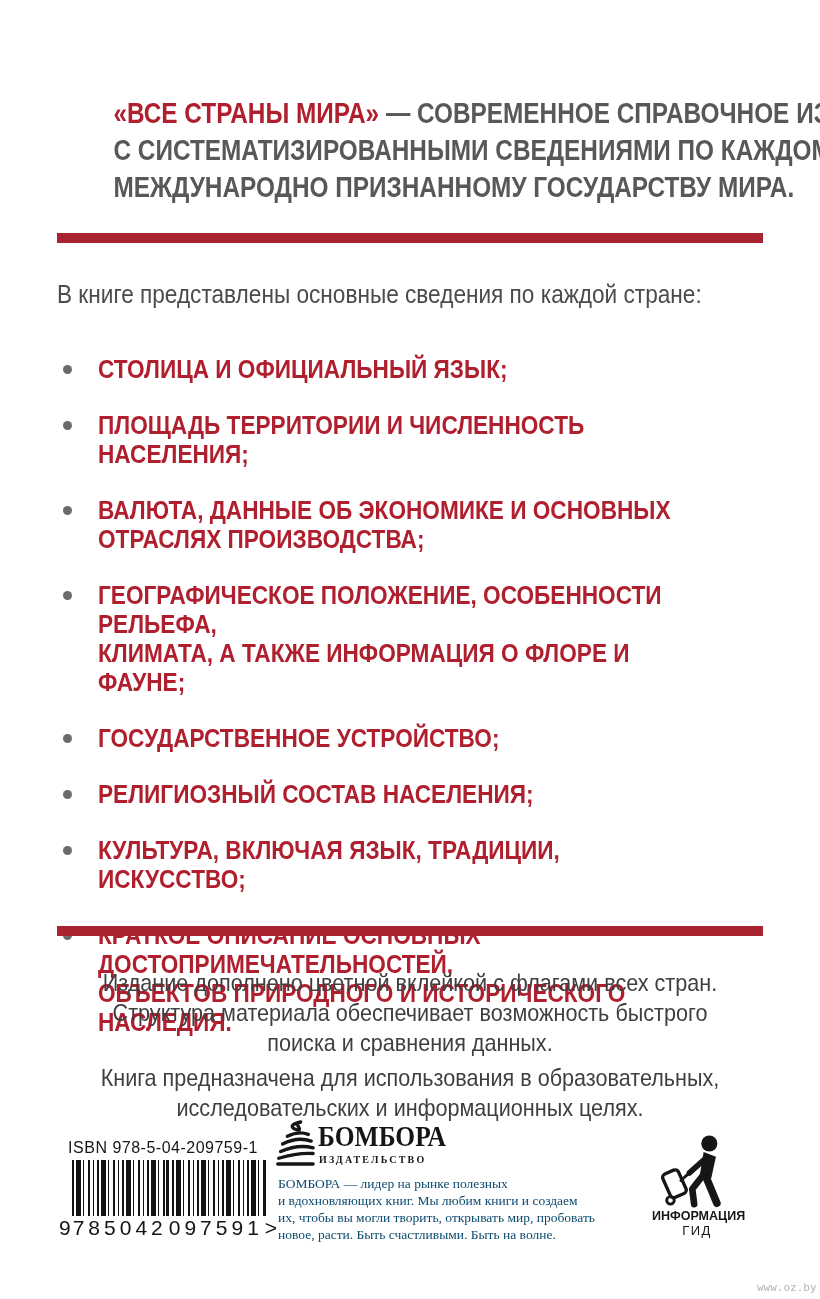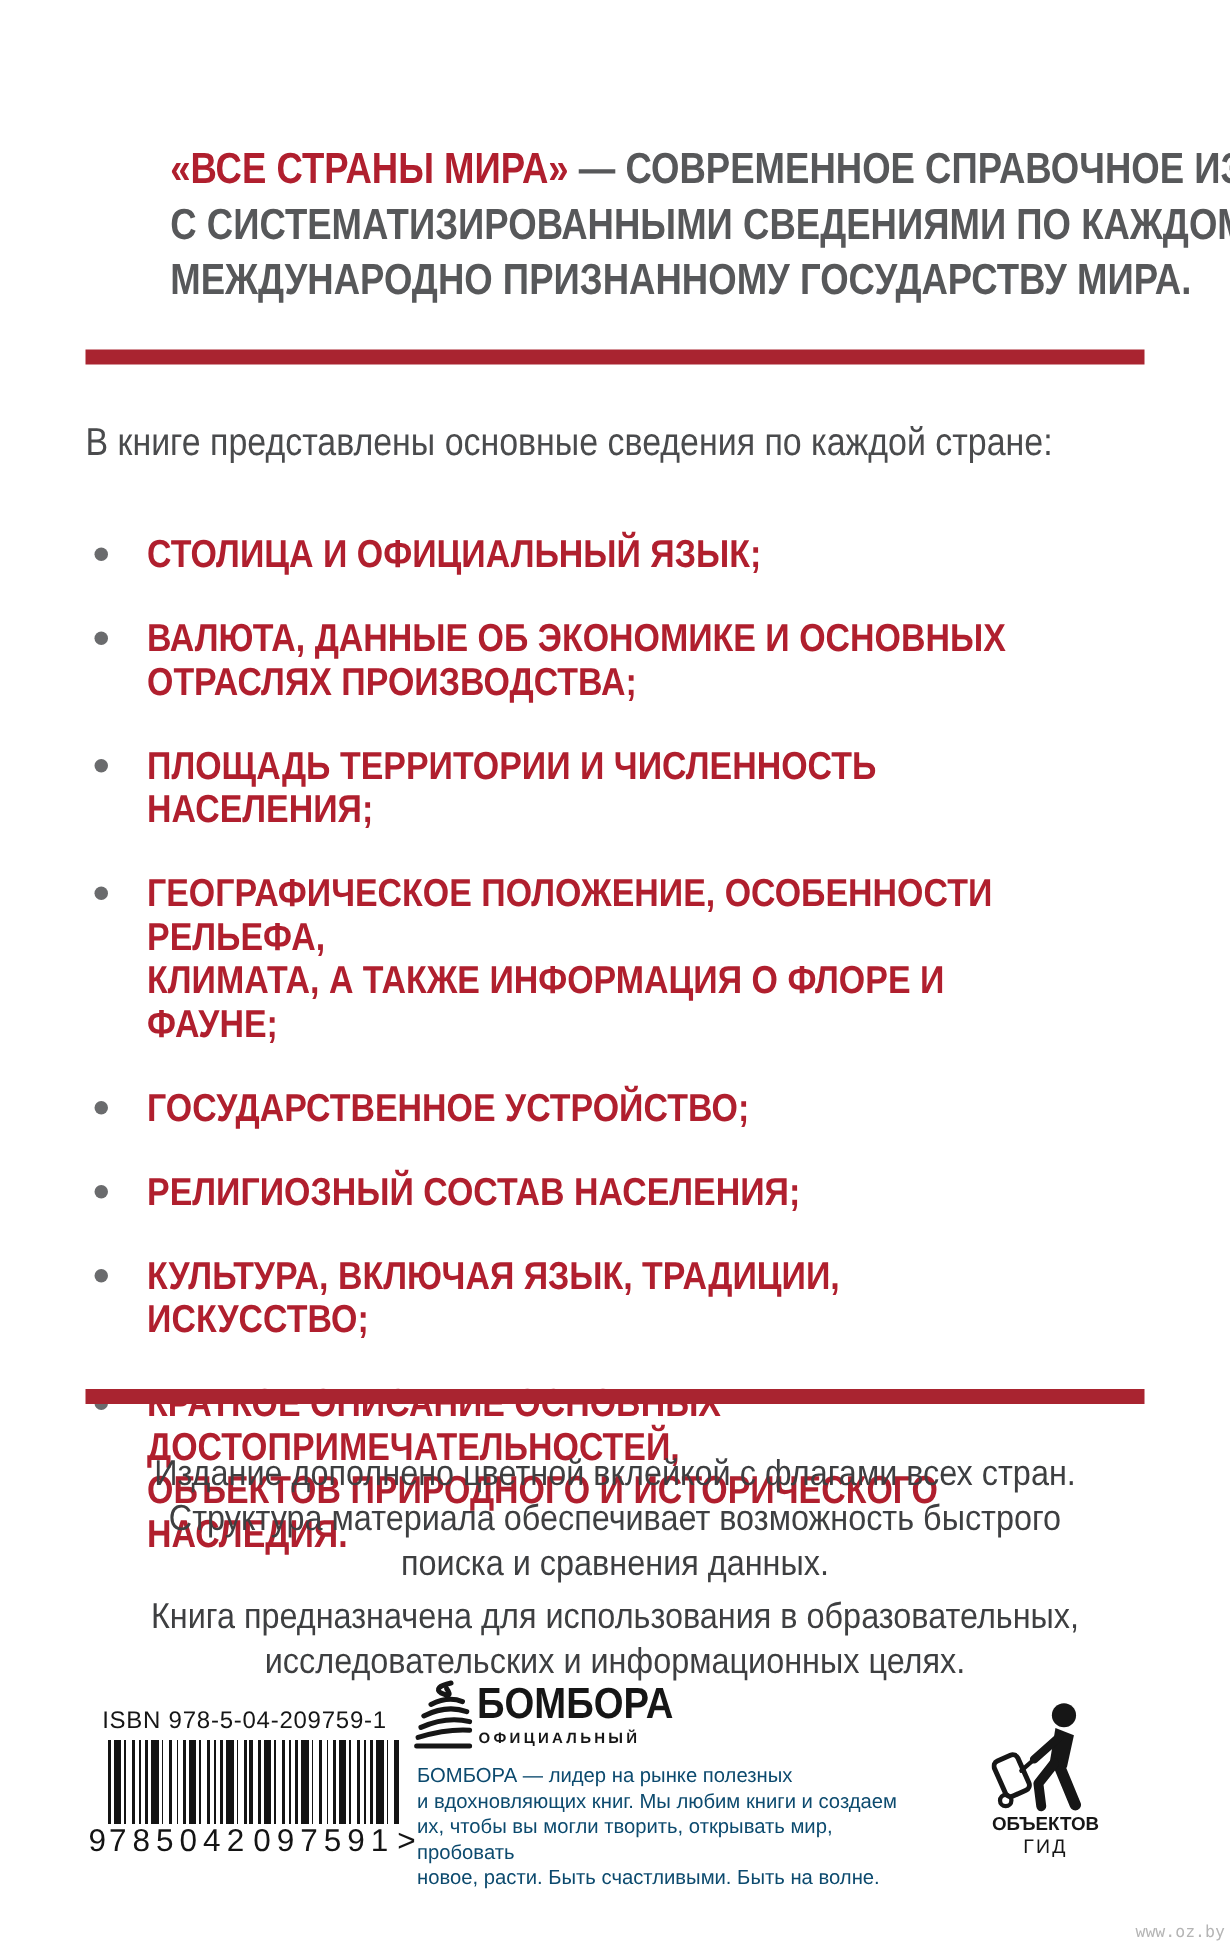--- a/index.html
+++ b/index.html
@@ -53,21 +53,21 @@
             #141414 11px 12px, #ffffff 12px 16px, #141414 16px 18px, #ffffff 18px 21px,
             #141414 21px 22px, #ffffff 22px 25px); }
   .guard { position:absolute; top:0; width:2px; height:71px; background:#141414; z-index:1; }
   .guard-l { left:14px; } .guard-m { left:108px; } .guard-r { right:2px; }
   .bc-digits { position:absolute; left:0; top:56px; width:100%; display:flex;
                justify-content:space-between; font-size:21px; color:#141414; }
   .bc-digits span { position:relative; z-index:2; background:#ffffff; padding:0 1px; }
   .bc-grp { letter-spacing:4px; }
 
   
-  .publisher { position:absolute; left:273px; top:1117px; width:345px; height:145px; }
+  .publisher { position:absolute; left:273px; top:1117px; width:345px; height:145px;font-family:Liberation Serif, serif; }
   .pub-icon  { position:absolute; left:0; top:2px; }
   .pub-name  { position:absolute; left:45px; top:4px; font-size:29px; line-height:30px;
                font-weight:700; color:var(--ink, #161616);
                transform:scaleX(.88); transform-origin:0 0; white-space:nowrap; }
   .pub-sub   { position:absolute; left:46px; top:37px; font-size:10px; font-weight:700;
                letter-spacing:2.2px; color:var(--ink, #161616); }
   .pub-desc  { position:absolute; left:5px; top:58px; width:345px; font-size:13.5px;
                line-height:17px; color:#0c4a6e; white-space:pre-line; }
 
   
@@ -92,23 +92,23 @@
     <div class="h-line">С СИСТЕМАТИЗИРОВАННЫМИ СВЕДЕНИЯМИ ПО КАЖДОМУ</div>
     <div class="h-line">МЕЖДУНАРОДНО ПРИЗНАННОМУ ГОСУДАРСТВУ МИРА.</div>
   </header>
 
   <div class="rule rule-top"></div>
 
   <div class="intro">В книге представлены основные сведения по каждой стране:</div>
 
   <ul class="features">
     <li><span class="bullet"></span><span class="li-text">СТОЛИЦА И ОФИЦИАЛЬНЫЙ ЯЗЫК;</span></li>
+    <li><span class="bullet"></span><span class="li-text">ПЛОЩАДЬ ТЕРРИТОРИИ И ЧИСЛЕННОСТЬ НАСЕЛЕНИЯ;</span></li>
     <li><span class="bullet"></span><span class="li-text">ВАЛЮТА, ДАННЫЕ ОБ ЭКОНОМИКЕ И ОСНОВНЫХ
 ОТРАСЛЯХ ПРОИЗВОДСТВА;</span></li>
-    <li><span class="bullet"></span><span class="li-text">ПЛОЩАДЬ ТЕРРИТОРИИ И ЧИСЛЕННОСТЬ НАСЕЛЕНИЯ;</span></li>
     <li><span class="bullet"></span><span class="li-text">ГЕОГРАФИЧЕСКОЕ ПОЛОЖЕНИЕ, ОСОБЕННОСТИ РЕЛЬЕФА,
 КЛИМАТА, А ТАКЖЕ ИНФОРМАЦИЯ О ФЛОРЕ И ФАУНЕ;</span></li>
     <li><span class="bullet"></span><span class="li-text">ГОСУДАРСТВЕННОЕ УСТРОЙСТВО;</span></li>
     <li><span class="bullet"></span><span class="li-text">РЕЛИГИОЗНЫЙ СОСТАВ НАСЕЛЕНИЯ;</span></li>
     <li><span class="bullet"></span><span class="li-text">КУЛЬТУРА, ВКЛЮЧАЯ ЯЗЫК, ТРАДИЦИИ, ИСКУССТВО;</span></li>
     <li><span class="bullet"></span><span class="li-text">КРАТКОЕ ОПИСАНИЕ ОСНОВНЫХ ДОСТОПРИМЕЧАТЕЛЬНОСТЕЙ,
 ОБЪЕКТОВ ПРИРОДНОГО И ИСТОРИЧЕСКОГО НАСЛЕДИЯ.</span></li>
   </ul>
 
   <div class="rule rule-bottom"></div>
@@ -137,37 +137,37 @@
   <div class="publisher">
     <svg class="pub-icon" width="42" height="48" viewBox="0 0 44 50" fill="none" stroke="#161616" stroke-width="3.5" stroke-linecap="round">
       <path d="M29 3 q-13 3 -7 7 q9 4 4 -3"></path>
       <path d="M15 18 q12 -6 22 -2"></path>
       <path d="M10 26 q16 -8 30 -3"></path>
       <path d="M8 34 q18 -8 34 -4"></path>
       <path d="M6 41 q20 -6 36 -5"></path>
       <path d="M5 47 h37"></path>
     </svg>
     <div class="pub-name">БОМБОРА</div>
-    <div class="pub-sub">ОФИЦИАЛЬНЫЙ</div>
+    <div class="pub-sub">ИЗДАТЕЛЬСТВО</div>
     <div class="pub-desc">БОМБОРА — лидер на рынке полезных
 и вдохновляющих книг. Мы любим книги и создаем
 их, чтобы вы могли творить, открывать мир, пробовать
 новое, расти. Быть счастливыми. Быть на волне.</div>
   </div>
 
   <div class="guide">
     <svg class="guide-icon" width="72" height="74" viewBox="0 0 76 78">
       <circle cx="51" cy="10" r="8.5" fill="#161616"></circle>
       <path d="M45 19 L58 24 L53 47 L41 43 Z" fill="#161616"></path>
       <path d="M47 44 L59 73" stroke="#161616" stroke-width="8" stroke-linecap="round" fill="none"></path>
       <path d="M44 44 L33 58 L35 74" stroke="#161616" stroke-width="7" stroke-linecap="round" stroke-linejoin="round" fill="none"></path>
       <path d="M48 25 L30 41" stroke="#161616" stroke-width="6" stroke-linecap="round" fill="none"></path>
       <path d="M30 41 L21 49" stroke="#161616" stroke-width="3" stroke-linecap="round" fill="none"></path>
       <rect x="5" y="39" width="18" height="27" rx="4" transform="rotate(-24 14 52)" fill="none" stroke="#161616" stroke-width="3.5"></rect>
       <circle cx="10" cy="70" r="4" fill="none" stroke="#161616" stroke-width="3"></circle>
     </svg>
-    <div class="guide-line1">ОБЪЕКТОВ</div>
+    <div class="guide-line1">ИНФОРМАЦИЯ</div>
     <div class="guide-line2">ГИД</div>
   </div>
 
   <div class="watermark">www.oz.by</div>
 
 </div>
 
 </body></html>

